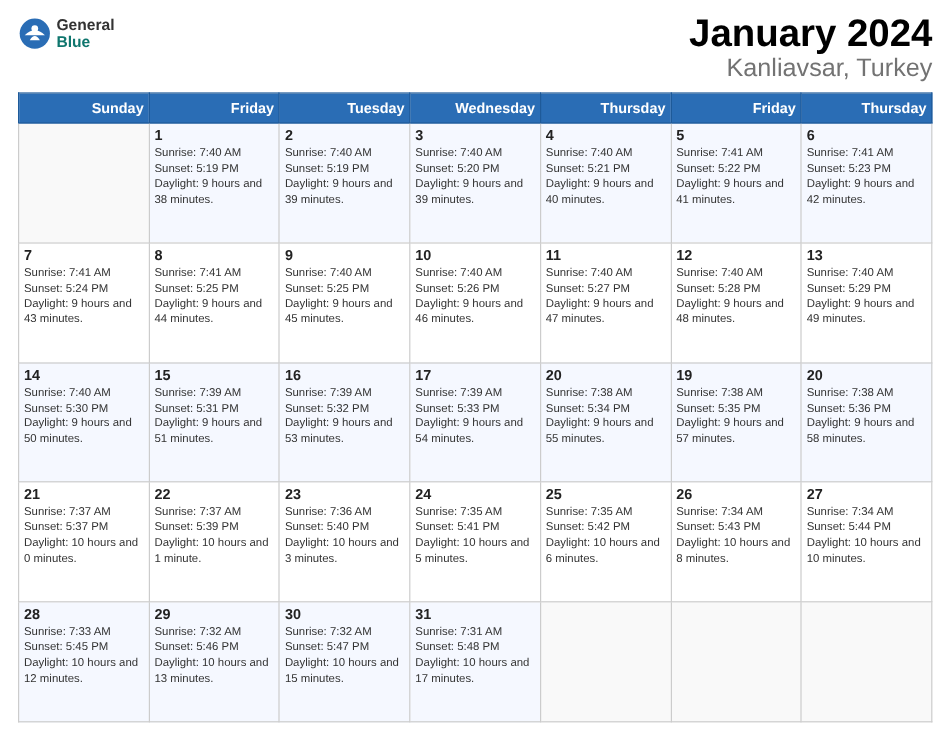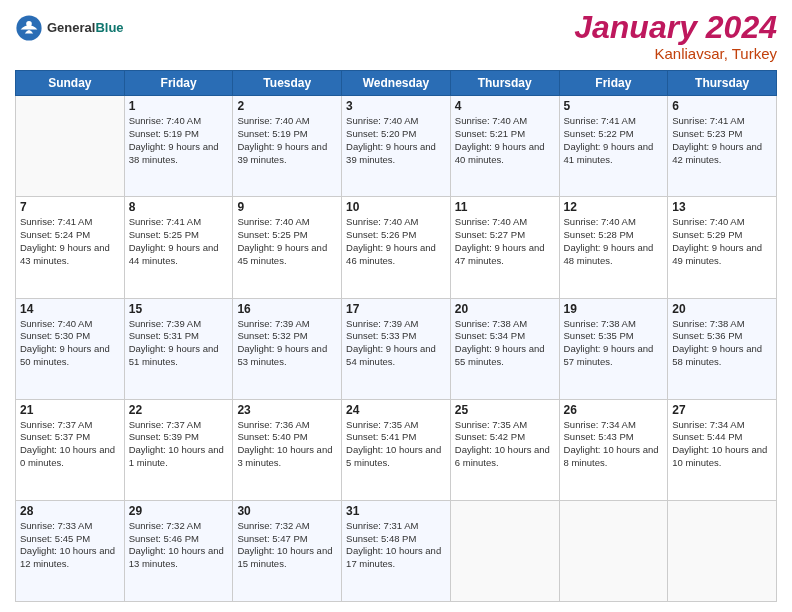--- a/index.html
+++ b/index.html
@@ -23,60 +23,59 @@
       align-items: flex-start;
       margin-bottom: 8px;
     }
     .logo {
       display: flex;
       align-items: center;
       margin-top: 4px;
     }
     .logo-text {
       display: flex;
-      flex-direction: row;
+      flex-direction: column;
       font-size: 13px;
       font-weight: bold;
       line-height: 1.1;
       color: #333;
     }
     .logo-text .general { color: #333; }
     .logo-text .blue { color: #0f766e; }
     .logo-icon {
       width: 28px;
       height: 28px;
       margin-right: 4px;
     }
     .title-block {
       text-align: right;
     }
     .title-block .month-year {
       font-size: 32px;
       font-weight: bold;
-      color: #be185d;
+      color: #000000;
       line-height: 1.1;
-      font-style: italic;
     }
     .title-block .location {
-      font-size: 15px;
-      color: #c2410c;
+      font-size: 21px;
+      color: #737373;
     }
     .calendar-table {
       width: 100%;
       border-collapse: collapse;
       flex: 1;
     }
     .calendar-table thead tr th {
       background-color: #2a6db5;
       color: #fff;
       font-size: 12px;
       font-weight: bold;
       padding: 5px 4px;
       border: 1px solid #1e5a99;
-      text-align: center;
+      text-align: right;
       margin-top: 19px;
     }
     .calendar-table tbody tr td {
       border: 1px solid #ccc;
       vertical-align: top;
       padding: 3px 4px;
       font-size: 10px;
       color: #333;
       height: 82px;
       width: calc(100% / 7);

